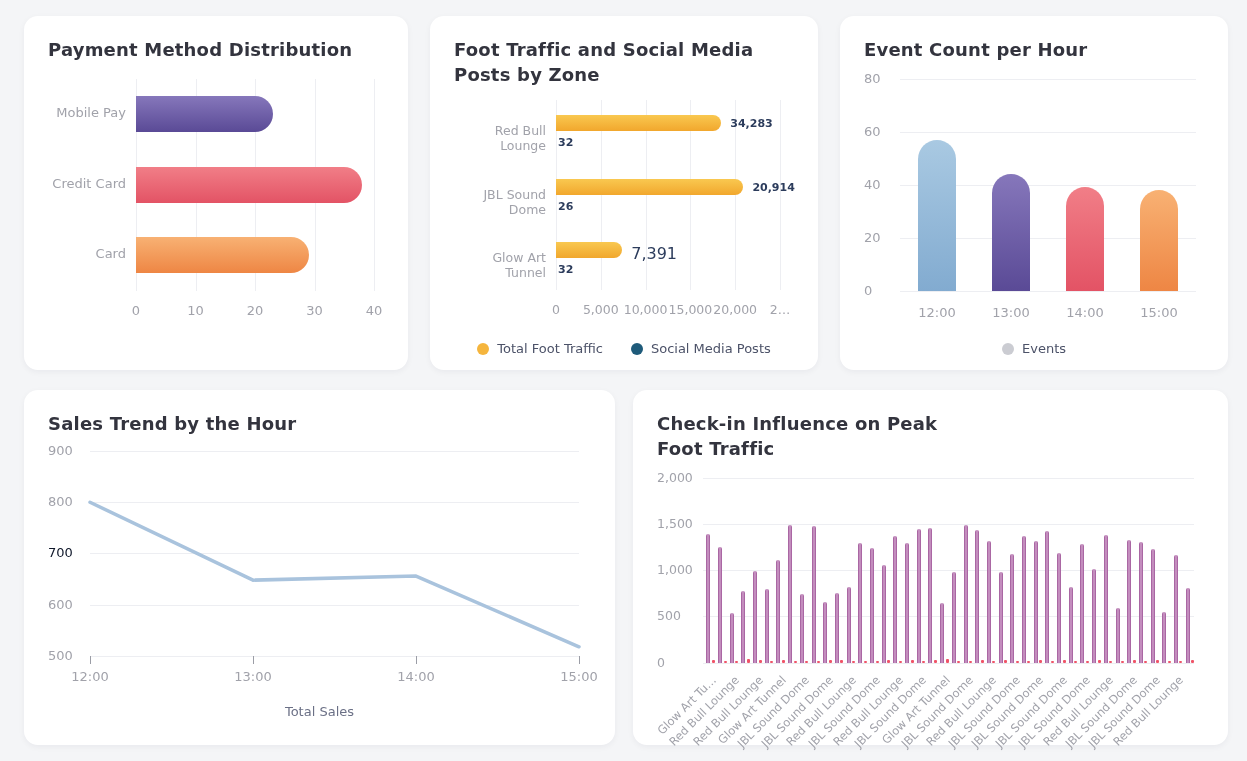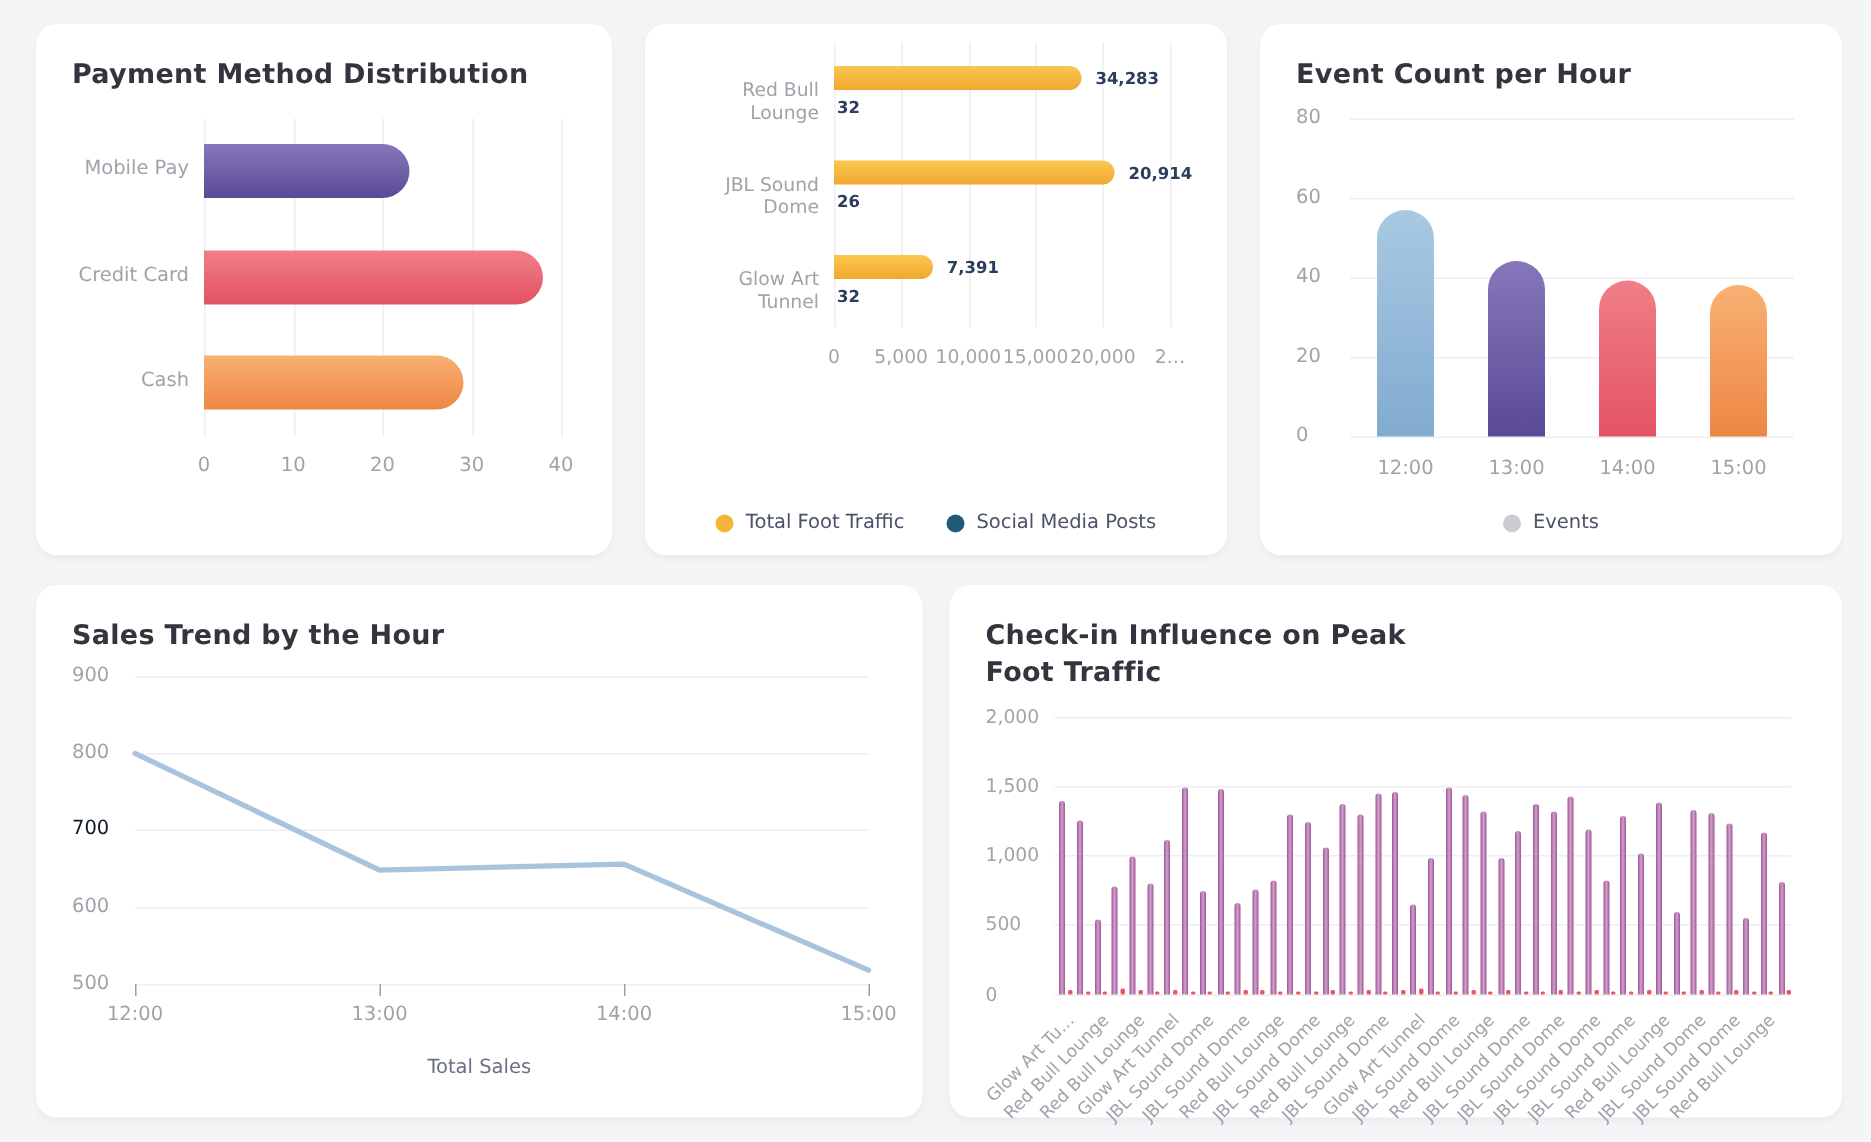--- a/index.html
+++ b/index.html
@@ -73,41 +73,42 @@
             <div style="position: absolute; left: 0px; top: 88px; height: 36px; width: 95%; border-radius: 0px 18px 18px 0px; background: linear-gradient(rgb(241, 126, 135), rgb(227, 83, 101));"></div>
             <div style="position: absolute; left: 0px; top: 158.667px; height: 36px; width: 72.5%; border-radius: 0px 18px 18px 0px; background: linear-gradient(rgb(248, 177, 115), rgb(238, 134, 68));"></div>
             <div style="position: absolute; left: 0%; top: 224px; transform: translateX(-50%); color: rgb(161, 162, 170); font-size: 13px;">0</div>
             <div style="position: absolute; left: 25%; top: 224px; transform: translateX(-50%); color: rgb(161, 162, 170); font-size: 13px;">10</div>
             <div style="position: absolute; left: 50%; top: 224px; transform: translateX(-50%); color: rgb(161, 162, 170); font-size: 13px;">20</div>
             <div style="position: absolute; left: 75%; top: 224px; transform: translateX(-50%); color: rgb(161, 162, 170); font-size: 13px;">30</div>
             <div style="position: absolute; left: 100%; top: 224px; transform: translateX(-50%); color: rgb(161, 162, 170); font-size: 13px;">40</div>
           </div>
           <div style="position: absolute; left: 0px; width: 78px; top: 26.3333px; text-align: right; color: rgb(161, 162, 170); font-size: 13px;">Mobile Pay</div>
           <div style="position: absolute; left: 0px; width: 78px; top: 97px; text-align: right; color: rgb(161, 162, 170); font-size: 13px;">Credit Card</div>
-          <div style="position: absolute; left: 0px; width: 78px; top: 167.667px; text-align: right; color: rgb(161, 162, 170); font-size: 13px;">Cash</div>
+          <div style="position: absolute; left: 0px; width: 78px; top: 167.667px; text-align: right; color: rgb(161, 162, 170); font-size: 13px;">Card</div>
         </div>
     </section>
 
     <section class="card c2">
+      <h2>Foot Traffic and Social Media Posts by Zone</h2>
       <div class="plot" id="plot-traffic">
           <div style="position: absolute; left: 102px; right: 14px; top: 0px; height: 190px;">
             <div style="position: absolute; top: 0px; height: 190px; left: 0%; width: 1px; background: rgb(237, 238, 242);"></div>
             <div style="position: absolute; top: 0px; height: 190px; left: 20%; width: 1px; background: rgb(237, 238, 242);"></div>
             <div style="position: absolute; top: 0px; height: 190px; left: 40%; width: 1px; background: rgb(237, 238, 242);"></div>
             <div style="position: absolute; top: 0px; height: 190px; left: 60%; width: 1px; background: rgb(237, 238, 242);"></div>
             <div style="position: absolute; top: 0px; height: 190px; left: 80%; width: 1px; background: rgb(237, 238, 242);"></div>
             <div style="position: absolute; top: 0px; height: 190px; left: 100%; width: 1px; background: rgb(237, 238, 242);"></div>
             <div style="position: absolute; left: 0px; top: 15.6667px; height: 16px; width: 73.78%; border-radius: 0px 8px 8px 0px; background: linear-gradient(rgb(249, 200, 80), rgb(241, 167, 45));"></div>
             <div style="position: absolute; left: calc(73.78% + 9px); top: 17.6667px; color: rgb(44, 60, 92); font-size: 11px; font-weight: 700;">34,283</div>
             <div style="position: absolute; left: 2px; top: 36.6667px; color: rgb(44, 60, 92); font-size: 11px; font-weight: 700;">32</div>
             <div style="position: absolute; left: 0px; top: 79px; height: 16px; width: 83.656%; border-radius: 0px 8px 8px 0px; background: linear-gradient(rgb(249, 200, 80), rgb(241, 167, 45));"></div>
             <div style="position: absolute; left: calc(83.656% + 9px); top: 81px; color: rgb(44, 60, 92); font-size: 11px; font-weight: 700;">20,914</div>
             <div style="position: absolute; left: 2px; top: 100px; color: rgb(44, 60, 92); font-size: 11px; font-weight: 700;">26</div>
             <div style="position: absolute; left: 0px; top: 142.333px; height: 16px; width: 29.564%; border-radius: 0px 8px 8px 0px; background: linear-gradient(rgb(249, 200, 80), rgb(241, 167, 45));"></div>
-            <div style="position: absolute; left: calc(29.564% + 9px); top: 144.333px; color: rgb(44, 60, 92); font-size: 11px; font-weight: 700;">7,391</div>
+            <div style="position: absolute; left: calc(29.564% + 9px); top: 144.333px; color: rgb(44, 60, 92); font-size: 16px; font-weight: 400;">7,391</div>
             <div style="position: absolute; left: 2px; top: 163.333px; color: rgb(44, 60, 92); font-size: 11px; font-weight: 700;">32</div>
             <div style="position: absolute; left: 0%; top: 202px; transform: translateX(-50%); color: rgb(161, 162, 170); font-size: 12.5px; white-space: nowrap;">0</div>
             <div style="position: absolute; left: 20%; top: 202px; transform: translateX(-50%); color: rgb(161, 162, 170); font-size: 12.5px; white-space: nowrap;">5,000</div>
             <div style="position: absolute; left: 40%; top: 202px; transform: translateX(-50%); color: rgb(161, 162, 170); font-size: 12.5px; white-space: nowrap;">10,000</div>
             <div style="position: absolute; left: 60%; top: 202px; transform: translateX(-50%); color: rgb(161, 162, 170); font-size: 12.5px; white-space: nowrap;">15,000</div>
             <div style="position: absolute; left: 80%; top: 202px; transform: translateX(-50%); color: rgb(161, 162, 170); font-size: 12.5px; white-space: nowrap;">20,000</div>
             <div style="position: absolute; left: 100%; top: 202px; transform: translateX(-50%); color: rgb(161, 162, 170); font-size: 12.5px; white-space: nowrap;">2…</div>
           </div>
           <div style="position: absolute; left: 0px; width: 92px; top: 23.6667px; text-align: right; color: rgb(161, 162, 170); font-size: 12.5px;">Red Bull Lounge</div>
           <div style="position: absolute; left: 0px; width: 92px; top: 87px; text-align: right; color: rgb(161, 162, 170); font-size: 12.5px;">JBL Sound Dome</div>

